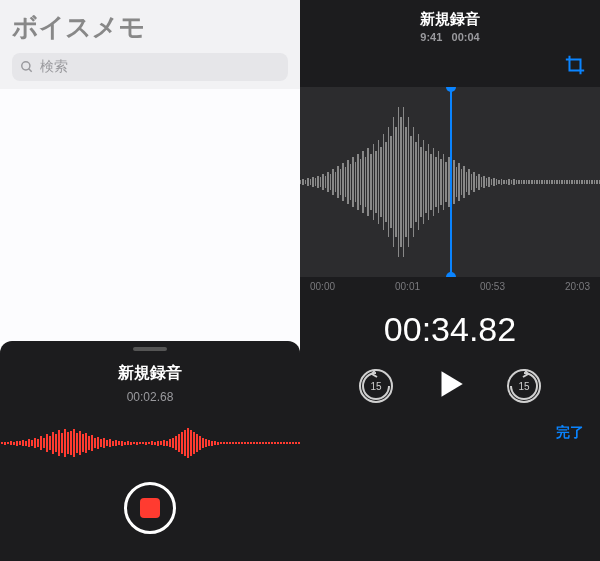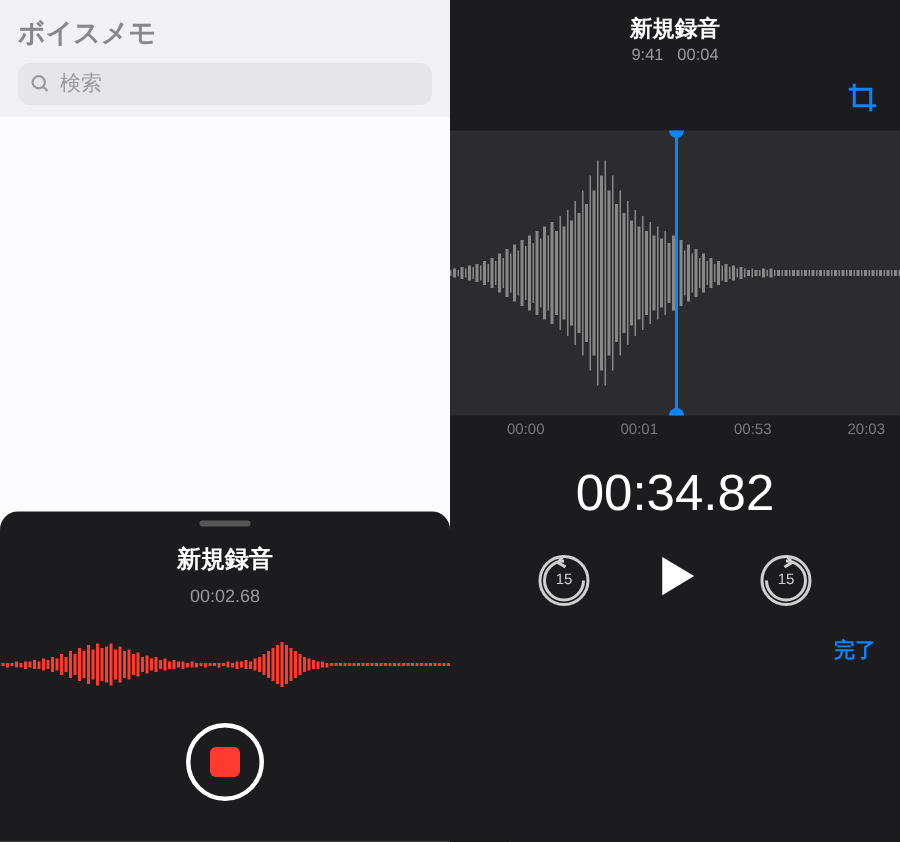--- a/index.html
+++ b/index.html
@@ -10,21 +10,21 @@
     background: #000;
     overflow: hidden;
   }
   .panel { height: 561px; display: flex; flex-direction: column; }
   
   .left { width: 300px; background: #fff; }
   .left-header {
     background: #f2f2f4; padding: 10px 12px 8px;
   }
   .left-title {
-    font-size: 18px; color: #888; font-weight: 600; margin-bottom: 8px;
+    font-size: 26px; color: #888; font-weight: 600; margin-bottom: 8px;
   }
   .search-bar {
     display: flex; align-items: center; gap: 6px;
     background: #e6e6e9; border-radius: 8px; padding: 5px 8px;
     color: #9a9a9e; font-size: 14px;
   }
   .left-body { flex: 1; background: #fcfcfe; }
   .left-recorder {
     background: #1c1c1e; color: #fff; height: 220px;
     border-top-left-radius: 12px; border-top-right-radius: 12px;
@@ -49,21 +49,21 @@
     display:flex; align-items:center; justify-content:center;
     cursor:pointer;
   }
   .record-btn-inner {
     width: 20px; height: 20px; background:#ff3b30; border-radius:4px;
   }
   
   .right { width: 300px; background: #1c1c1e; color:#fff; position:relative; }
   .r-header { text-align:center; padding: 10px 0 4px; }
   .r-title { font-size: 15px; font-weight:600; }
-  .r-sub { font-size: 11px; color:#9a9a9e; margin-top:2px; }
+  .r-sub { font-size: 11px; color:#9a9a9e; margin-top:2px;font-weight:bold; }
   .crop-btn {
     position:absolute; top:54px; right:14px; color:#0a84ff; cursor:pointer;
   }
   .r-wave-area {
     margin-top: 40px; height: 190px; background:#2c2c2e;
     position:relative; display:flex; align-items:center; justify-content:center;
     gap:1px; overflow:hidden;
   }
   .r-wave-area span {
     display:block; width:2px; background:#888;
@@ -73,21 +73,21 @@
     pointer-events:none;
   }
   .playhead::before, .playhead::after {
     content:""; position:absolute; left:-4px; width:10px; height:10px;
     background:#0a84ff; border-radius:50%;
   }
   .playhead::before { top:-5px; }
   .playhead::after { bottom:-5px; }
   .time-ruler {
     display:flex; justify-content:space-between; font-size:10px;
-    color:#7a7a7e; padding: 4px 10px; margin-left: 28px;
+    color:#7a7a7e; padding: 4px 10px;
   }
   .big-time {
     text-align:center; font-size:34px; font-weight:300;
     font-variant-numeric: tabular-nums; margin-top:14px;
   }
   .playback-row {
     display:flex; align-items:center; justify-content:center; gap:40px;
     margin-top:18px;
   }
   .skip-btn {

